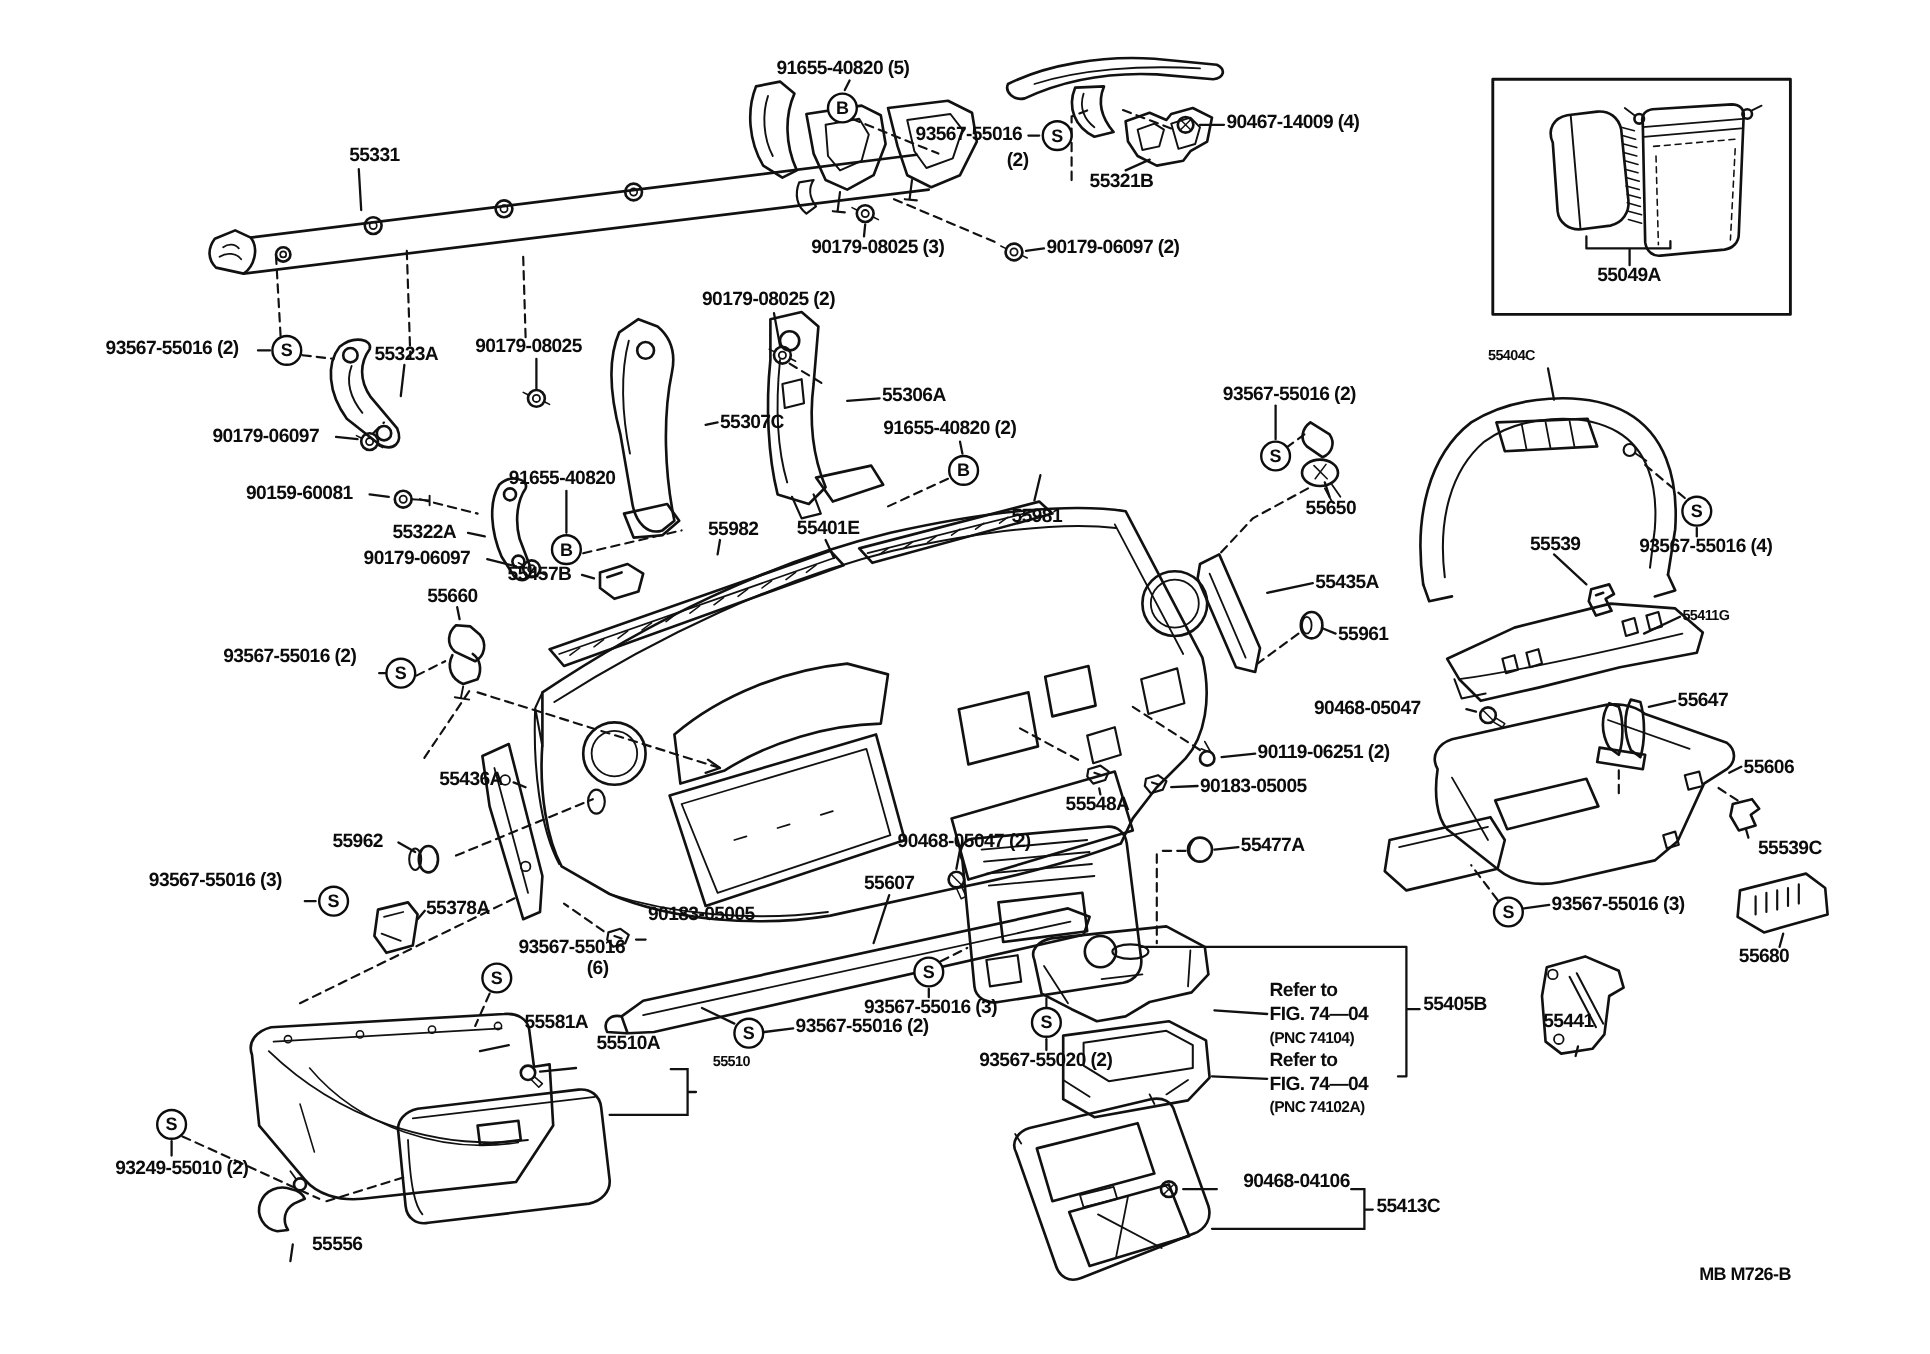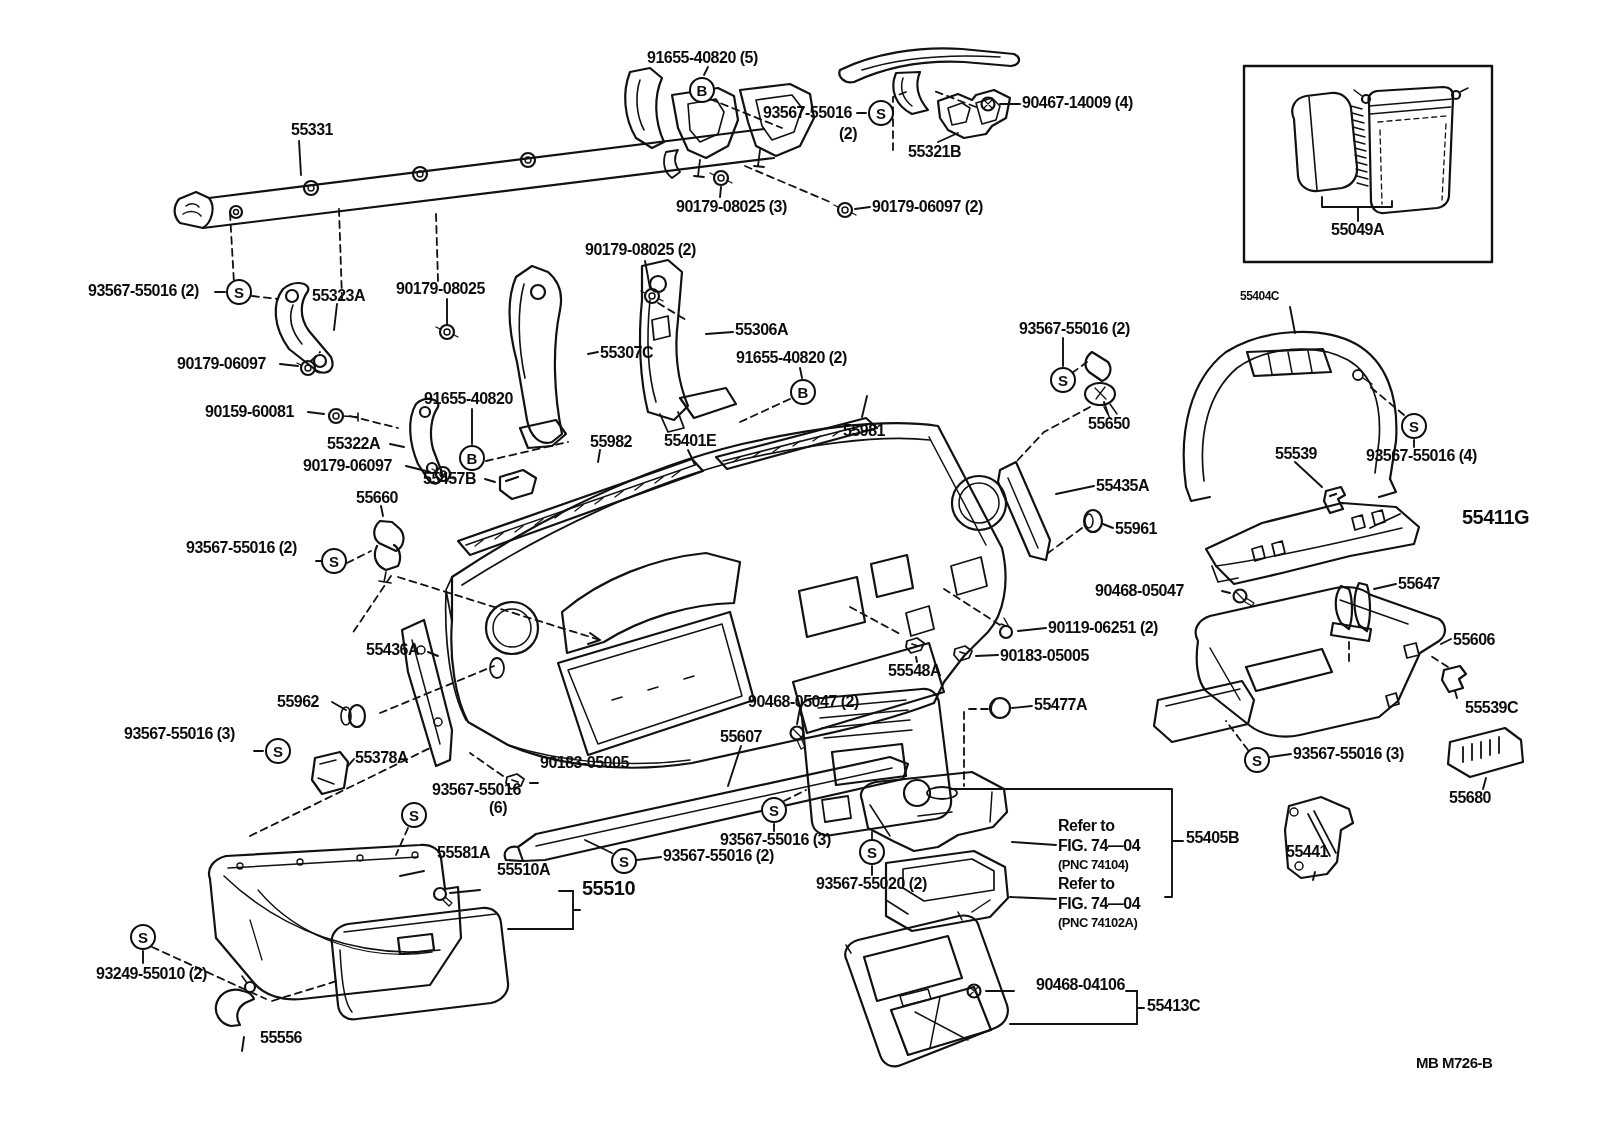--- a/index.html
+++ b/index.html
@@ -482,36 +482,36 @@
       <span class="plabel" style="left: 186px; top: 540px; font-size: 16px;">93567-55016 (2)</span>
       <span class="plabel" style="left: 366px; top: 642px; font-size: 16px;">55436A</span>
       <span class="plabel" style="left: 277px; top: 694px; font-size: 16px;">55962</span>
       <span class="plabel" style="left: 124px; top: 726px; font-size: 16px;">93567-55016 (3)</span>
       <span class="plabel" style="left: 355px; top: 750px; font-size: 16px;">55378A</span>
       <span class="plabel" style="left: 540px; top: 755px; font-size: 16px;">90183-05005</span>
       <span class="plabel" style="left: 432px; top: 782px; font-size: 16px;">93567-55016</span>
       <span class="plabel" style="left: 489px; top: 800px; font-size: 16px;">(6)</span>
       <span class="plabel" style="left: 437px; top: 845px; font-size: 16px;">55581A</span>
       <span class="plabel" style="left: 497px; top: 862px; font-size: 16px;">55510A</span>
-      <span class="plabel" style="left: 582px; top: 878px; font-size: 20px;">55510</span>
+      <span class="plabel" style="left: 594px; top: 878px; font-size: 12px;">55510</span>
       <span class="plabel" style="left: 96px; top: 966px; font-size: 16px;">93249-55010 (2)</span>
       <span class="plabel" style="left: 216px; top: 1030px; font-size: 16px; margin-left: 44px;">55556</span>
       <span class="plabel" style="left: 735px; top: 322px; font-size: 16px;">55306A</span>
       <span class="plabel" style="left: 600px; top: 345px; font-size: 16px;">55307C</span>
       <span class="plabel" style="left: 736px; top: 350px; font-size: 16px;">91655-40820 (2)</span>
       <span class="plabel" style="left: 843px; top: 379px; font-size: 16px; margin-top: 44px;">55981</span>
       <span class="plabel" style="left: 590px; top: 434px; font-size: 16px;">55982</span>
       <span class="plabel" style="left: 664px; top: 433px; font-size: 16px;">55401E</span>
       <span class="plabel" style="left: 1240px; top: 290px; font-size: 12px;">55404C</span>
       <span class="plabel" style="left: 1019px; top: 321px; font-size: 16px;">93567-55016 (2)</span>
       <span class="plabel" style="left: 1088px; top: 416px; font-size: 16px;">55650</span>
       <span class="plabel" style="left: 1275px; top: 446px; font-size: 16px;">55539</span>
       <span class="plabel" style="left: 1366px; top: 448px; font-size: 16px;">93567-55016 (4)</span>
       <span class="plabel" style="left: 1096px; top: 478px; font-size: 16px;">55435A</span>
-      <span class="plabel" style="left: 1462px; top: 507px; font-size: 20px;">55411G</span>
+      <span class="plabel" style="left: 1402px; top: 507px; font-size: 12px;">55411G</span>
       <span class="plabel" style="left: 1115px; top: 521px; font-size: 16px;">55961</span>
       <span class="plabel" style="left: 1095px; top: 583px; font-size: 16px;">90468-05047</span>
       <span class="plabel" style="left: 1398px; top: 576px; font-size: 16px;">55647</span>
       <span class="plabel" style="left: 1048px; top: 620px; font-size: 16px;">90119-06251 (2)</span>
       <span class="plabel" style="left: 1000px; top: 648px; font-size: 16px;">90183-05005</span>
       <span class="plabel" style="left: 888px; top: 663px; font-size: 16px;">55548A</span>
       <span class="plabel" style="left: 1453px; top: 632px; font-size: 16px;">55606</span>
       <span class="plabel" style="left: 748px; top: 694px; font-size: 16px;">90468-05047 (2)</span>
       <span class="plabel" style="left: 1034px; top: 697px; font-size: 16px;">55477A</span>
       <span class="plabel" style="left: 720px; top: 729px; font-size: 16px;">55607</span>

